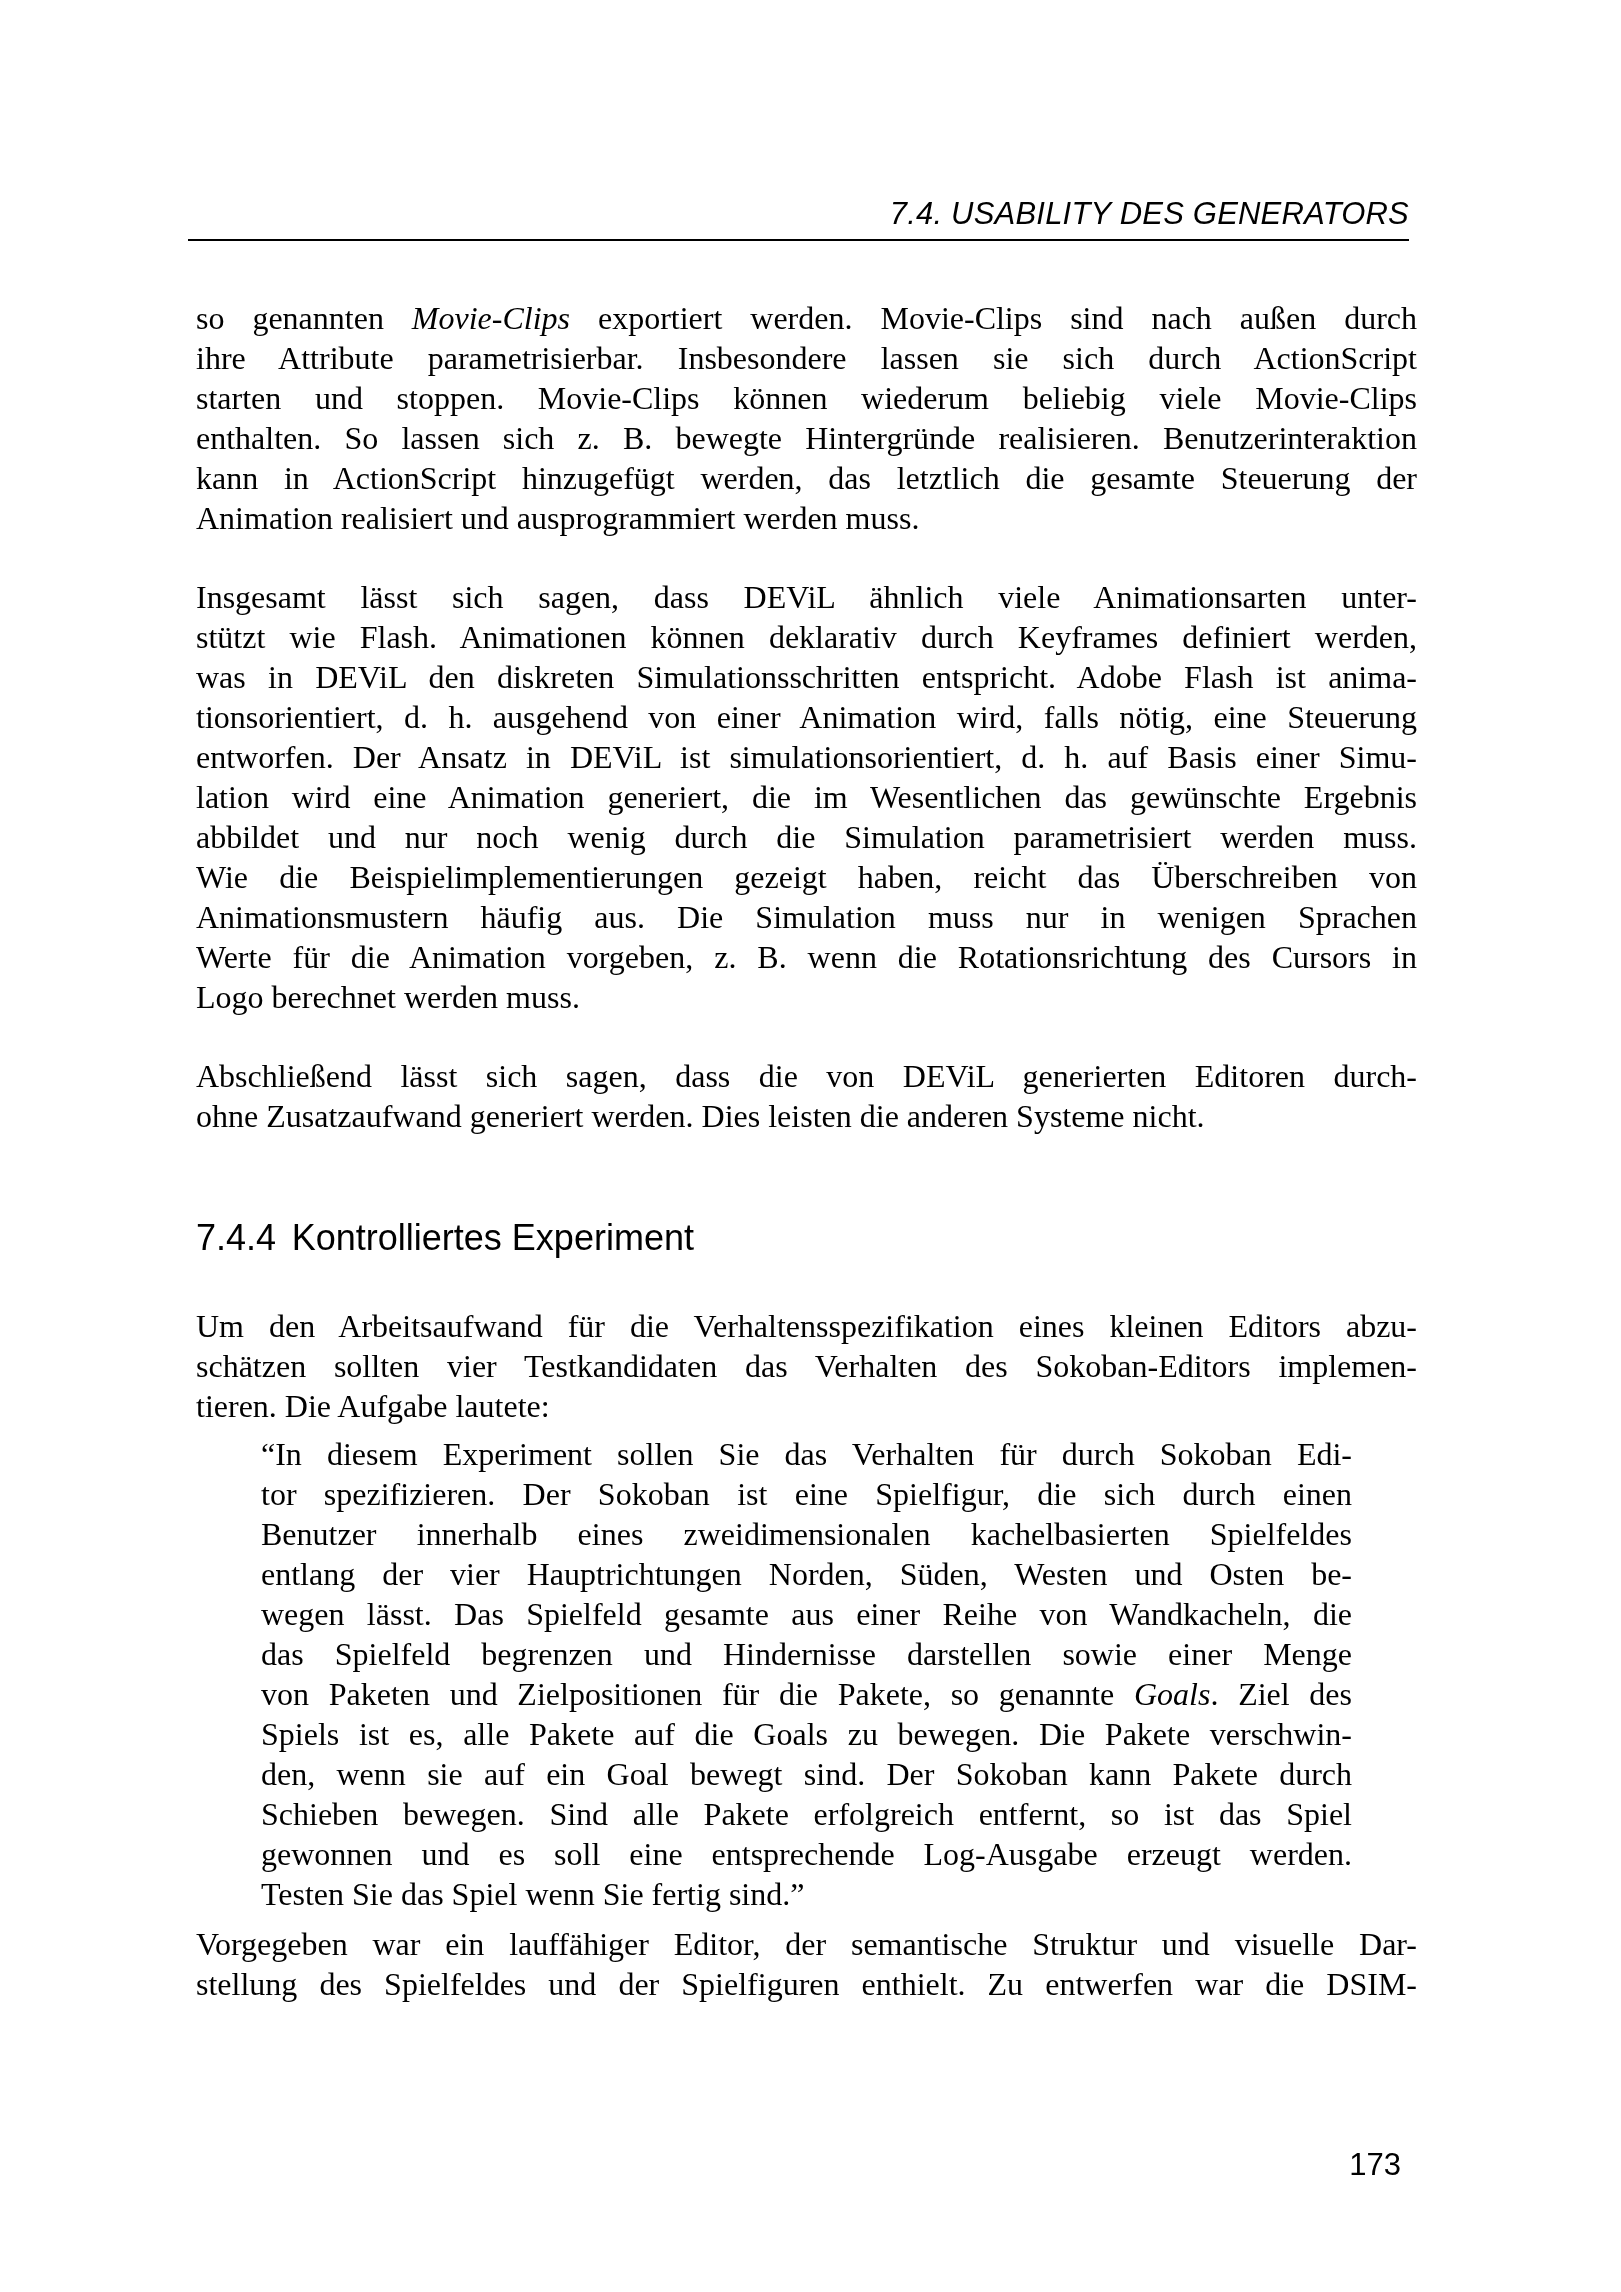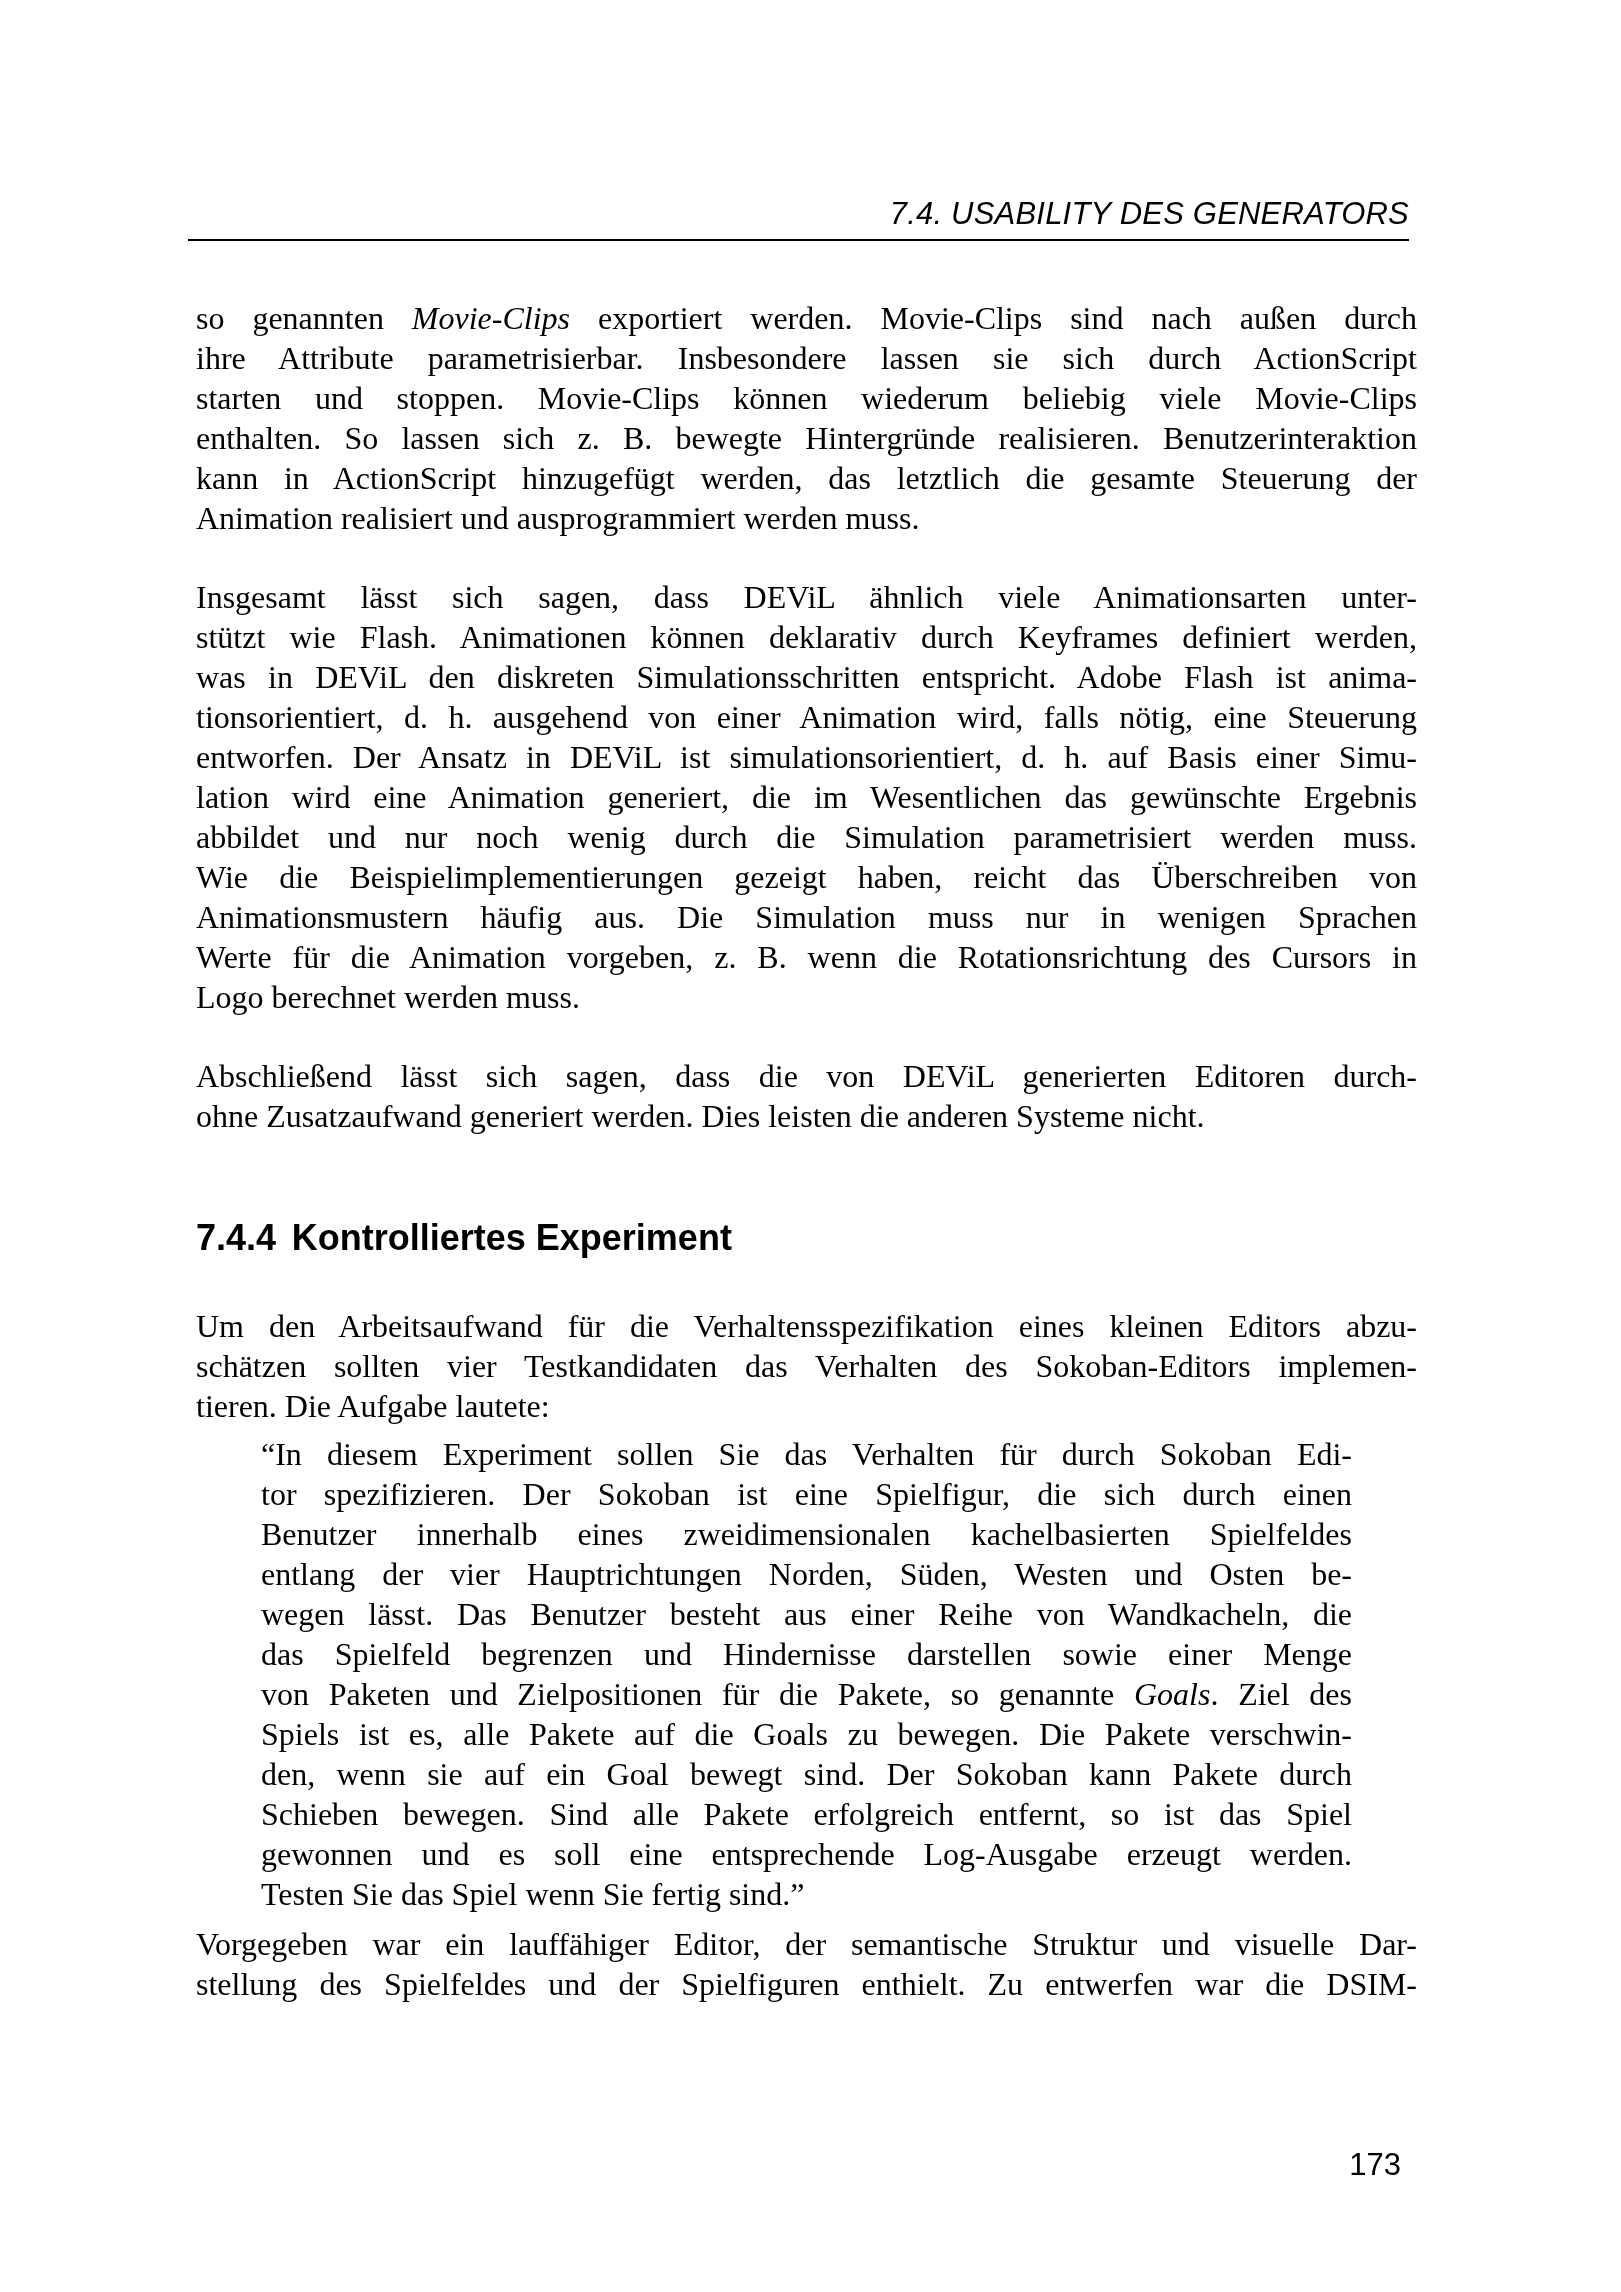--- a/index.html
+++ b/index.html
@@ -13,21 +13,21 @@
   .head-rule { position: absolute; top: 239px; left: 0; width: 1221px; height: 0; border-top: 2px solid #000; }
   .body {
     position: absolute; top: 298px; left: 8px; width: 1221px;
     font-family: "Liberation Serif", serif; font-size: 32px; line-height: 40px;
     text-align: justify; hyphens: manual;
   }
   .body .para + .para { margin-top: 39px; }
   .line { display: block; text-align: justify; text-align-last: justify; white-space: nowrap; height: 40px; }
   .line.last { text-align-last: left; }
   .section-heading {
-    font-family: "Liberation Sans", sans-serif; font-weight: bold; font-size: 36px;
+    font-family: "Liberation Sans", sans-serif; font-weight: normal; font-size: 36px;
     margin: 80px 0 47px 0; line-height: 43px;
   }
   .section-heading .num { margin-right: 15.7px; }
   .quote { margin: 7.8px 65px 9.8px 65px; }
   .quote .line:first-child { text-indent: 0; }
   .after-quote { margin-top: 9.8px; }
   .page-number {
     position: absolute; top: 2147px; right: 8px;
     font-family: "Liberation Sans", sans-serif; font-size: 31px;
   }
@@ -74,21 +74,21 @@
     <div class="para-intro">
         <span class="line">Um den Arbeitsaufwand für die Verhaltensspezifikation eines kleinen Editors abzu-</span>
         <span class="line">schätzen sollten vier Testkandidaten das Verhalten des Sokoban-Editors implemen-</span>
         <span class="line last">tieren. Die Aufgabe lautete:</span>
       </div>
     <div class="quote">
         <span class="line">“In diesem Experiment sollen Sie das Verhalten für durch Sokoban Edi-</span>
         <span class="line">tor spezifizieren. Der Sokoban ist eine Spielfigur, die sich durch einen</span>
         <span class="line">Benutzer innerhalb eines zweidimensionalen kachelbasierten Spielfeldes</span>
         <span class="line">entlang der vier Hauptrichtungen Norden, Süden, Westen und Osten be-</span>
-        <span class="line">wegen lässt. Das Benutzer besteht aus einer Reihe von Wandkacheln, die</span>
+        <span class="line">wegen lässt. Das Spielfeld gesamte aus einer Reihe von Wandkacheln, die</span>
         <span class="line">das Spielfeld begrenzen und Hindernisse darstellen sowie einer Menge</span>
         <span class="line">von Paketen und Zielpositionen für die Pakete, so genannte <em>Goals</em>. Ziel des</span>
         <span class="line">Spiels ist es, alle Pakete auf die Goals zu bewegen. Die Pakete verschwin-</span>
         <span class="line">den, wenn sie auf ein Goal bewegt sind. Der Sokoban kann Pakete durch</span>
         <span class="line">Schieben bewegen. Sind alle Pakete erfolgreich entfernt, so ist das Spiel</span>
         <span class="line">gewonnen und es soll eine entsprechende Log-Ausgabe erzeugt werden.</span>
         <span class="line last">Testen Sie das Spiel wenn Sie fertig sind.”</span>
       </div>
     <div class="after-quote">
         <span class="line">Vorgegeben war ein lauffähiger Editor, der semantische Struktur und visuelle Dar-</span>

